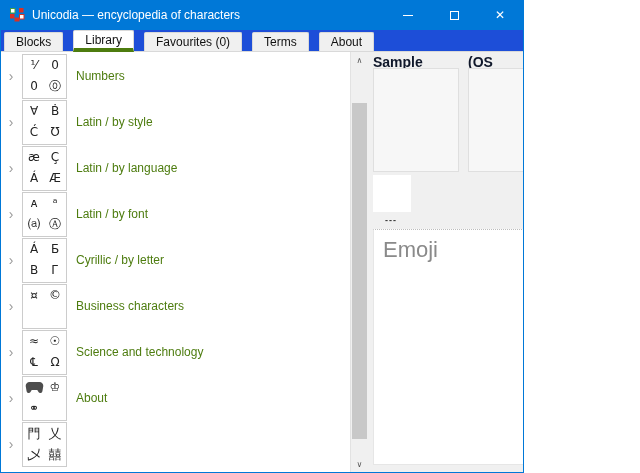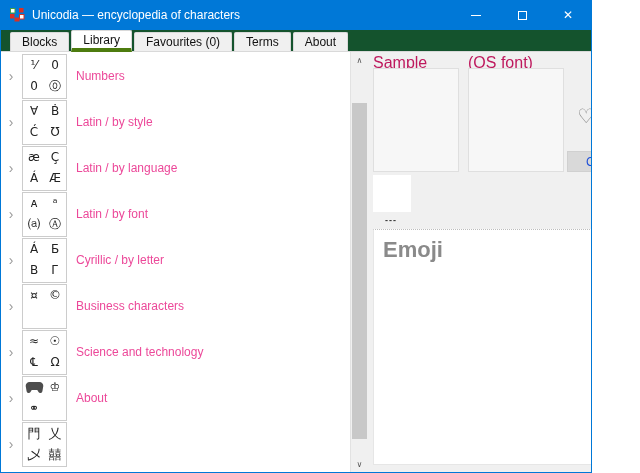--- a/index.html
+++ b/index.html
@@ -1,66 +1,66 @@
 <!DOCTYPE html>
 <html><head>
 <meta charset="utf-8">
 <style>
   * { margin:0; padding:0; box-sizing:border-box; }
   html,body { width:640px; height:473px; }
   body { font-family:"Liberation Sans","DejaVu Sans",sans-serif; font-size:12px; color:#1a1a1a; background:#fff; }
 
-  .window { width:592px; height:473px; border:1px solid #0078d7; border-top:none; display:flex; flex-direction:column; overflow:hidden; }
+  .window { width:524px; height:473px; border:1px solid #0078d7; border-top:none; display:flex; flex-direction:column; overflow:hidden; }
 
   
   .titlebar { height:30px; background:#0078d7; display:flex; align-items:center; flex:0 0 30px; }
   .app-icon { width:16px; height:16px; margin:0 7px 0 8px; flex:0 0 16px; }
   .title-text { color:#fff; font-size:12px; flex:1 1 auto; white-space:nowrap; overflow:hidden; }
   .win-controls { display:flex; height:30px; }
   .win-btn { width:46px; height:30px; display:flex; align-items:center; justify-content:center; color:#fff; font-size:12px; cursor:default; }
   .win-btn .bar { width:10px; height:1px; background:#fff; }
   .win-btn .box { width:9px; height:9px; border:1px solid #fff; }
 
   
-  .tabbar { height:22px; background:#14532d; display:flex; align-items:flex-end; padding-left:9px; border-bottom:1px solid #d9d9d9; flex:0 0 22px; position:relative; }
+  .tabbar { height:22px; background:#1d4ed8; display:flex; align-items:flex-end; padding-left:3px; border-bottom:1px solid #d9d9d9; flex:0 0 22px; position:relative;gap:8px; }
   .tab { height:19px; padding:0 11px; display:flex; align-items:center; background:#f0f0f0; border:1px solid #d9d9d9; border-bottom:none; margin-right:2px; border-radius:2px 2px 0 0; color:#111; white-space:nowrap; }
   .tab.active { height:22px; background:#fff; margin-bottom:-1px; border-bottom:4px solid #4d7c0f; z-index:2; }
 
   
   .main { flex:1 1 auto; display:flex; min-height:0; }
 
   
   .list { width:349px; background:#fff; overflow:hidden; padding-top:1px; }
   .row { height:46px; display:flex; align-items:center; }
   .expander { width:16px; text-align:center; color:#9a9a9a; font-size:14px; line-height:14px; margin-left:2px; }
   .iconbox { width:45px; height:45px; border:1px solid #ccc; background:#fff; margin-left:3px; display:grid; grid-template-columns:21px 21px; grid-template-rows:21px 21px; align-content:center; justify-content:center; }
   .iconbox .g { width:21px; height:21px; text-align:center; line-height:21px; font-size:12px; color:#222; font-family:"DejaVu Sans","Liberation Sans",sans-serif; overflow:hidden; }
   .iconbox .g.cjk { font-size:13px; }
-  .label { margin-left:9px; font-size:12px; color:#ec4899; }
+  .label { margin-left:9px; font-size:12px; color:#4d7c0f; }
 
   
   .vscroll { width:18px; background:#f0f0f0; border-left:1px solid #e2e2e2; display:flex; flex-direction:column; align-items:center; position:relative; }
   .scroll-arrow { height:16px; width:18px; display:flex; align-items:center; justify-content:center; color:#555; font-size:8px; flex:0 0 16px; }
   .scroll-arrow.down { position:absolute; bottom:0; }
   .scroll-thumb { position:absolute; top:51px; left:1px; width:15px; height:336px; background:#c8c8c8; }
 
   
   .right { flex:1 1 auto; background:#f0f0f0; position:relative; }
-  .panel-label { position:absolute; top:2px; font-size:16px; color:#be185d; }
+  .panel-label { position:absolute; top:2px; font-size:14px; color:#0f172a;font-weight:bold; }
   .lbl-sample { left:5px; }
   .lbl-os { left:100px; }
   .sample-box { position:absolute; top:16px; height:104px; background:#f7f7f7; border:1px solid #dfdfdf; }
   .box-sample { left:5px; width:86px; }
   .box-os { left:100px; width:96px; }
   .heart-btn { position:absolute; left:203px; top:50px; width:30px; height:28px; display:flex; align-items:center; justify-content:center; color:#8f8f8f; font-size:20px; font-family:"DejaVu Sans",sans-serif; }
   .copy-btn { position:absolute; left:199px; top:99px; width:66px; height:21px; background:#d9d9d9; border:1px solid #d0d0d0; color:#1d4ed8; font-size:12px; display:flex; align-items:center; justify-content:center; }
   .white-square { position:absolute; left:5px; top:123px; width:38px; height:37px; background:#fff; }
   .collapse-marker { position:absolute; left:17px; top:163px; font-size:9px; font-weight:bold; color:#3a3a3a; letter-spacing:1px; }
   .desc-pane { position:absolute; left:5px; top:177px; width:261px; height:236px; background:#fff; border:1px solid #e6e6e6; border-top:1px dotted #bdbdbd; }
-  .desc-heading { margin:7px 0 0 9px; font-size:22px; font-weight:bold; color:#8a8a8a; }
+  .desc-heading { margin:7px 0 0 9px; font-size:22px; font-weight:normal; color:#8a8a8a; }
 </style>
 </head>
 <body>
 
 <div class="window">
 
   <div class="titlebar">
     <svg class="app-icon" viewBox="0 0 16 16">
       <rect x="1.5" y="1.5" width="4.5" height="4.5" fill="#ffffff" stroke="#43a047"></rect>
       <rect x="10" y="1" width="4.5" height="4.5" fill="#d93025"></rect>

